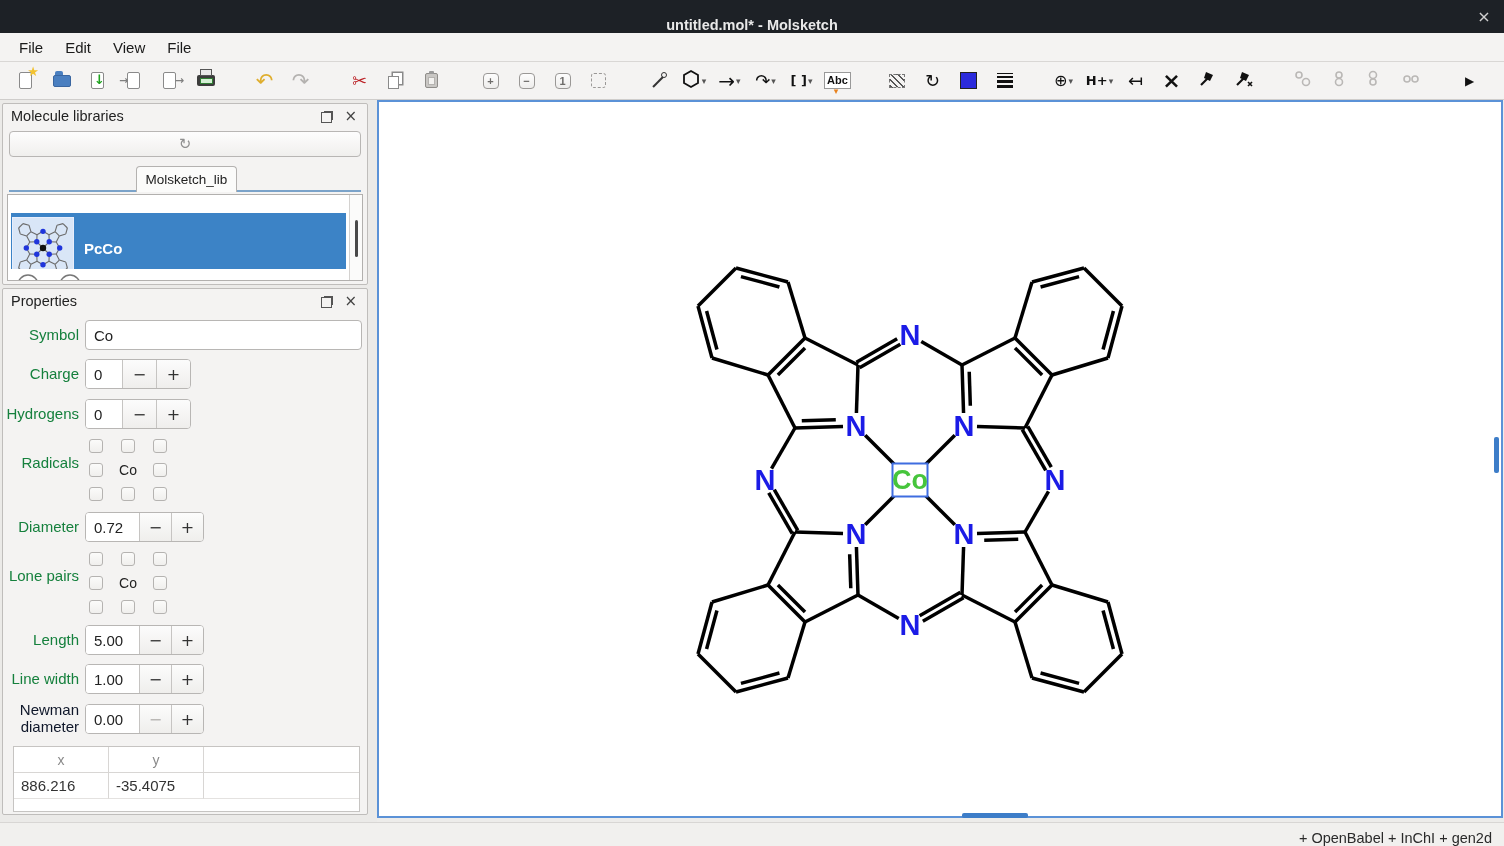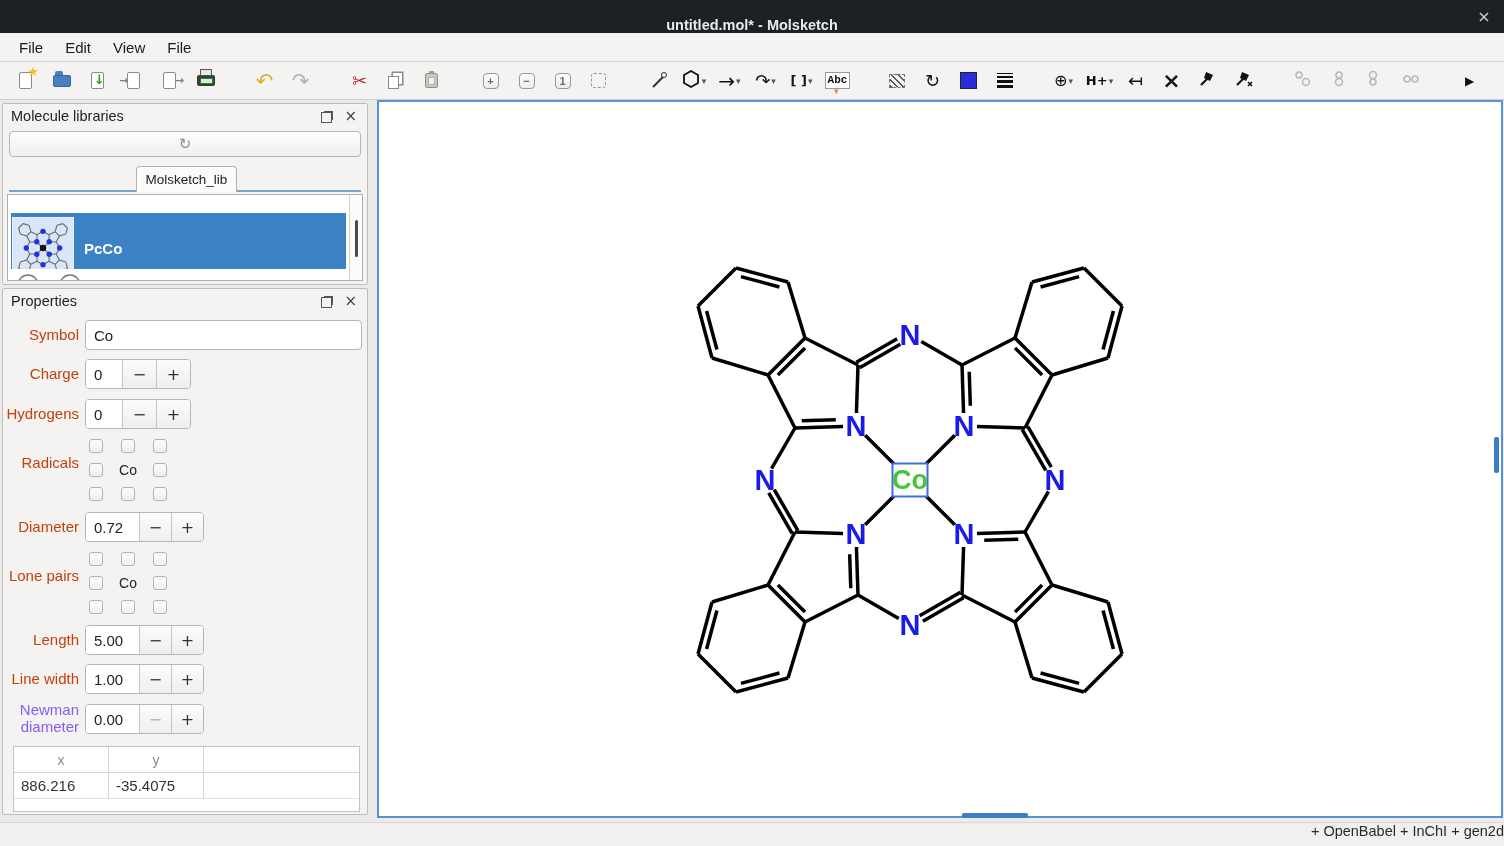--- a/index.html
+++ b/index.html
@@ -42,21 +42,21 @@
   .pasteic:before{content:"";position:absolute;top:-3px;left:3px;width:5px;height:3px;background:#9a9a9a;border-radius:1px;}
   .pasteic:after{content:"";position:absolute;top:3px;left:2px;right:2px;bottom:2px;background:#f3f2f0;border:1px solid #b5b3b0;}
   .boxg{width:16px;height:16px;border:1.5px solid #9a9896;border-radius:4px;color:#6f6d6b;font-size:11px;
     font-weight:bold;display:flex;align-items:center;justify-content:center;background:linear-gradient(#fdfdfd,#eeedec);}
   .fitbox{width:15px;height:15px;border:1.5px dashed #9a9896;border-radius:3px;}
   .swatch{width:17px;height:17px;background:#2b2bdc;border:1px solid #222;}
   .lines{display:flex;flex-direction:column;gap:2px;width:16px;}
   .lines i{display:block;background:#111;}
   .hatch{width:16px;height:14px;border:1px dashed #777;
     background:repeating-linear-gradient(45deg,#555 0 1.5px,transparent 1.5px 4.5px);}
-  .abc{font-size:11px;font-weight:bold;color:#111;border:1px solid #999;padding:0 2px;background:#fff;position:relative;line-height:1.3;font-family:Liberation Mono, monospace;}
+  .abc{font-size:11px;font-weight:bold;color:#111;border:1px solid #999;padding:0 2px;background:#fff;position:relative;line-height:1.3;}
   .abc:after{content:"▾";color:#e8821e;position:absolute;left:35%;bottom:-10px;font-size:9px;font-family:"DejaVu Sans",sans-serif;}
   .linetool{width:18px;height:18px;position:relative;}
   .linetool:before{content:"";position:absolute;left:2px;top:9px;width:14px;height:2px;background:#333;transform:rotate(-45deg);}
   .linetool:after{content:"";position:absolute;right:0;top:0;width:4px;height:4px;border:1.5px solid #333;border-radius:50%;}
   .tb-dis{opacity:0.85;}
   
   .dock{position:absolute;left:0;top:100px;width:377px;height:722px;background:#ebeae8;}
   .panel{position:absolute;left:2px;width:366px;background:#f4f3f2;border:1px solid #bfbdbb;border-radius:2px;}
   .lib-panel{top:3px;height:182px;}
   .props-panel{top:188px;height:527px;}
@@ -74,22 +74,22 @@
     font-size:13.5px;color:#222;display:flex;align-items:center;justify-content:center;}
   .liblist{position:absolute;left:4px;right:4px;top:90px;height:87px;background:#fff;border:1px solid #b2b0ae;overflow:hidden;}
   .librow{position:absolute;left:3px;top:18px;right:16px;height:70px;background:#3c83c6;display:flex;align-items:center;}
   .thumb{width:62px;height:62px;margin-left:1px;background:#d9e6f7;border:1px solid #e8eefc;flex:none;}
   .libname{color:#fff;font-size:15px;font-weight:bold;margin-left:10px;}
   .partial{position:absolute;left:3px;top:74px;right:16px;height:12px;background:#fff;}
   .lib-scroll{position:absolute;right:0;top:0;bottom:0;width:13px;background:#fbfbfa;border-left:1px solid #d4d2d0;}
   .lib-thumbbar{position:absolute;right:4px;top:25px;width:3.5px;height:37px;background:#4a4a4a;border-radius:2px;}
   
   .prow{position:absolute;left:0;right:0;}
-  .plabel{position:absolute;right:288px;left:0;text-align:right;font-size:15px;color:#c2410c;top:6px;}
-  .plabel2{position:absolute;right:288px;left:0;text-align:right;font-size:15px;color:#8b5cf6;line-height:17px;top:-3px;}
+  .plabel{position:absolute;right:288px;left:0;text-align:right;font-size:15px;color:#15803d;top:6px;}
+  .plabel2{position:absolute;right:288px;left:0;text-align:right;font-size:15px;color:#0f172a;line-height:17px;top:-3px;}
   .pinput{position:absolute;left:82px;width:277px;height:30px;border:1px solid #b8b6b4;border-radius:4px;
     background:#fff;font-size:15px;color:#222;padding:0 8px;font-family:"Liberation Sans",sans-serif;}
   .spin{position:absolute;left:82px;height:30px;display:flex;border:1px solid #b8b6b4;border-radius:4px;background:#fff;overflow:hidden;}
   .spin-val{width:36px;display:flex;align-items:center;padding-left:8px;font-size:15px;color:#222;background:#fff;}
   .spin.wide .spin-val{width:53px;}
   .spin-btn{width:34px;display:flex;align-items:center;justify-content:center;font-size:16px;color:#333;
     background:linear-gradient(#fcfcfc,#efeeec);border-left:1px solid #c6c4c2;font-family:"DejaVu Sans",sans-serif;}
   .spin.wide .spin-btn{width:32px;}
   .spin-btn.dis{color:#b4b2b0;}
   .cbgrid{position:absolute;left:86px;display:grid;grid-template-columns:repeat(3,14px);
@@ -101,21 +101,21 @@
   .ccell{width:95px;border-right:1px solid #d8d6d4;font-size:15px;color:#333;display:flex;align-items:center;padding-left:7px;}
   .ccell.rest{flex:1;border-right:none;}
   .chead .ccell{color:#8a8a8a;font-size:14px;justify-content:center;padding-left:0;border-bottom:1px solid #d8d6d4;}
   .crow:nth-child(2) .ccell{border-bottom:1px solid #e4e2e0;}
   
   .canvas{position:absolute;left:377px;top:100px;width:1126px;height:718px;background:#fff;border:2px solid #5b92d7;}
   .hscroll-handle{position:absolute;left:962px;top:813px;width:66px;height:5px;background:#3d7dc8;border-radius:2px;}
   .vscroll-handle{position:absolute;left:1494px;top:437px;width:5px;height:36px;background:#3d7dc8;border-radius:2px;}
   
   .statusbar{position:absolute;left:0;top:822px;width:1504px;height:24px;background:#f1f0ee;border-top:1px solid #d8d6d4;
-    display:flex;align-items:flex-start;justify-content:flex-end;}
+    display:flex;align-items:flex-end;justify-content:flex-end;padding-right:12px;}
   .statusbar span{font-size:14.5px;color:#2a2a2a;}
 </style>
 </head>
 <body>
 
 <div class="window">
 
   <div class="titlebar">
     <span class="title">untitled.mol* - Molsketch</span>
     <span class="close">×</span>

